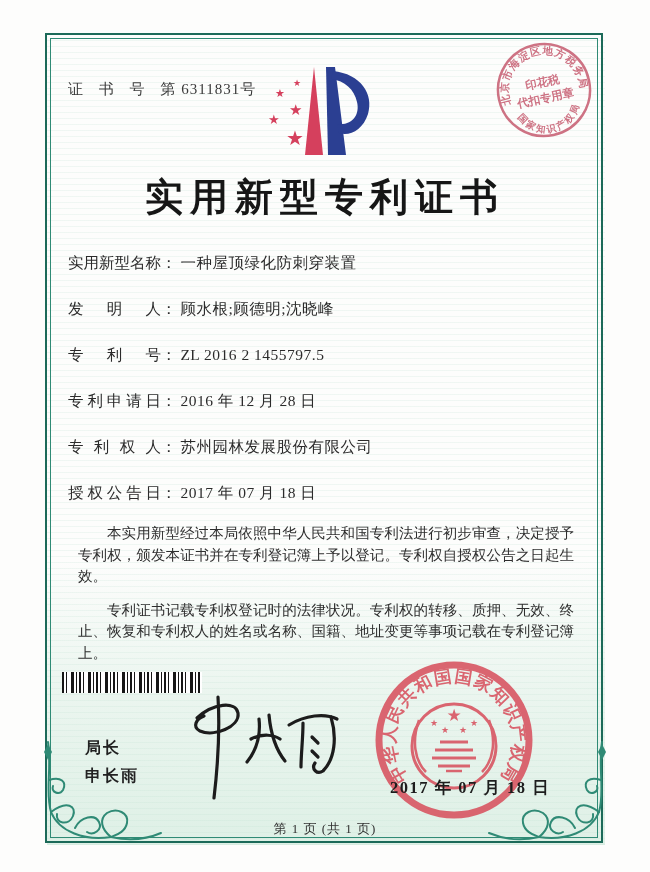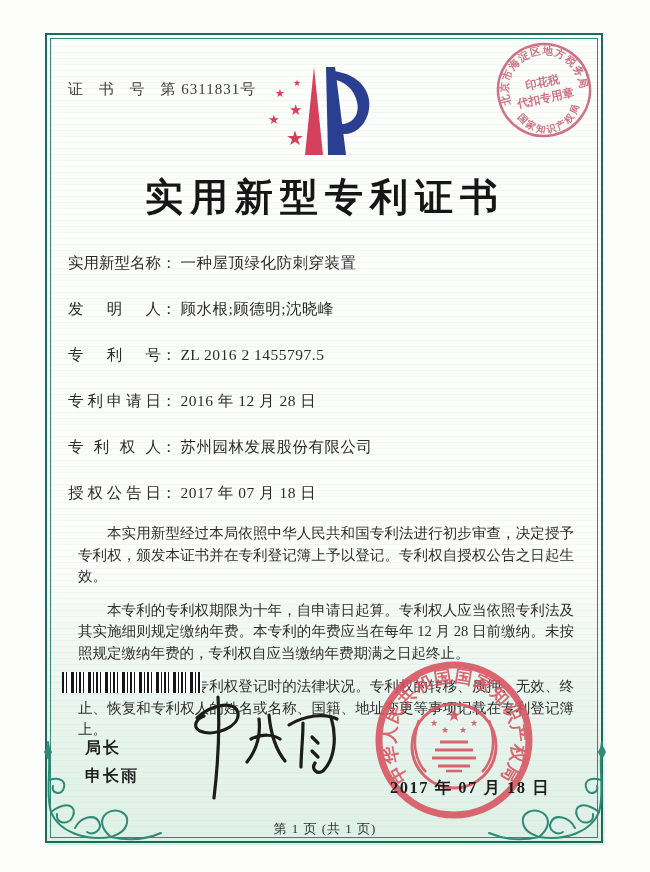--- a/index.html
+++ b/index.html
@@ -170,21 +170,20 @@
       <span class="fvalue">苏州园林发展股份有限公司</span>
     </div>
     <div class="field-row">
       <span class="flabel">授权公告日</span><span>：</span>
       <span class="fvalue">2017 年 07 月 18 日</span>
     </div>
   </div>
 
   <div class="body-text">
     <p>本实用新型经过本局依照中华人民共和国专利法进行初步审查，决定授予专利权，颁发本证书并在专利登记簿上予以登记。专利权自授权公告之日起生效。</p>
-    <p>本专利的专利权期限为十年，自申请日起算。专利权人应当依照专利法及其实施细则规定缴纳年费。本专利的年费应当在每年 12 月 28 日前缴纳。未按照规定缴纳年费的，专利权自应当缴纳年费期满之日起终止。</p>
     <p>专利证书记载专利权登记时的法律状况。专利权的转移、质押、无效、终止、恢复和专利权人的姓名或名称、国籍、地址变更等事项记载在专利登记簿上。</p>
   </div>
 
   <div class="barcode"></div>
 
   <div class="signer">
     <div>局长</div>
     <div>申长雨</div>
   </div>
 

